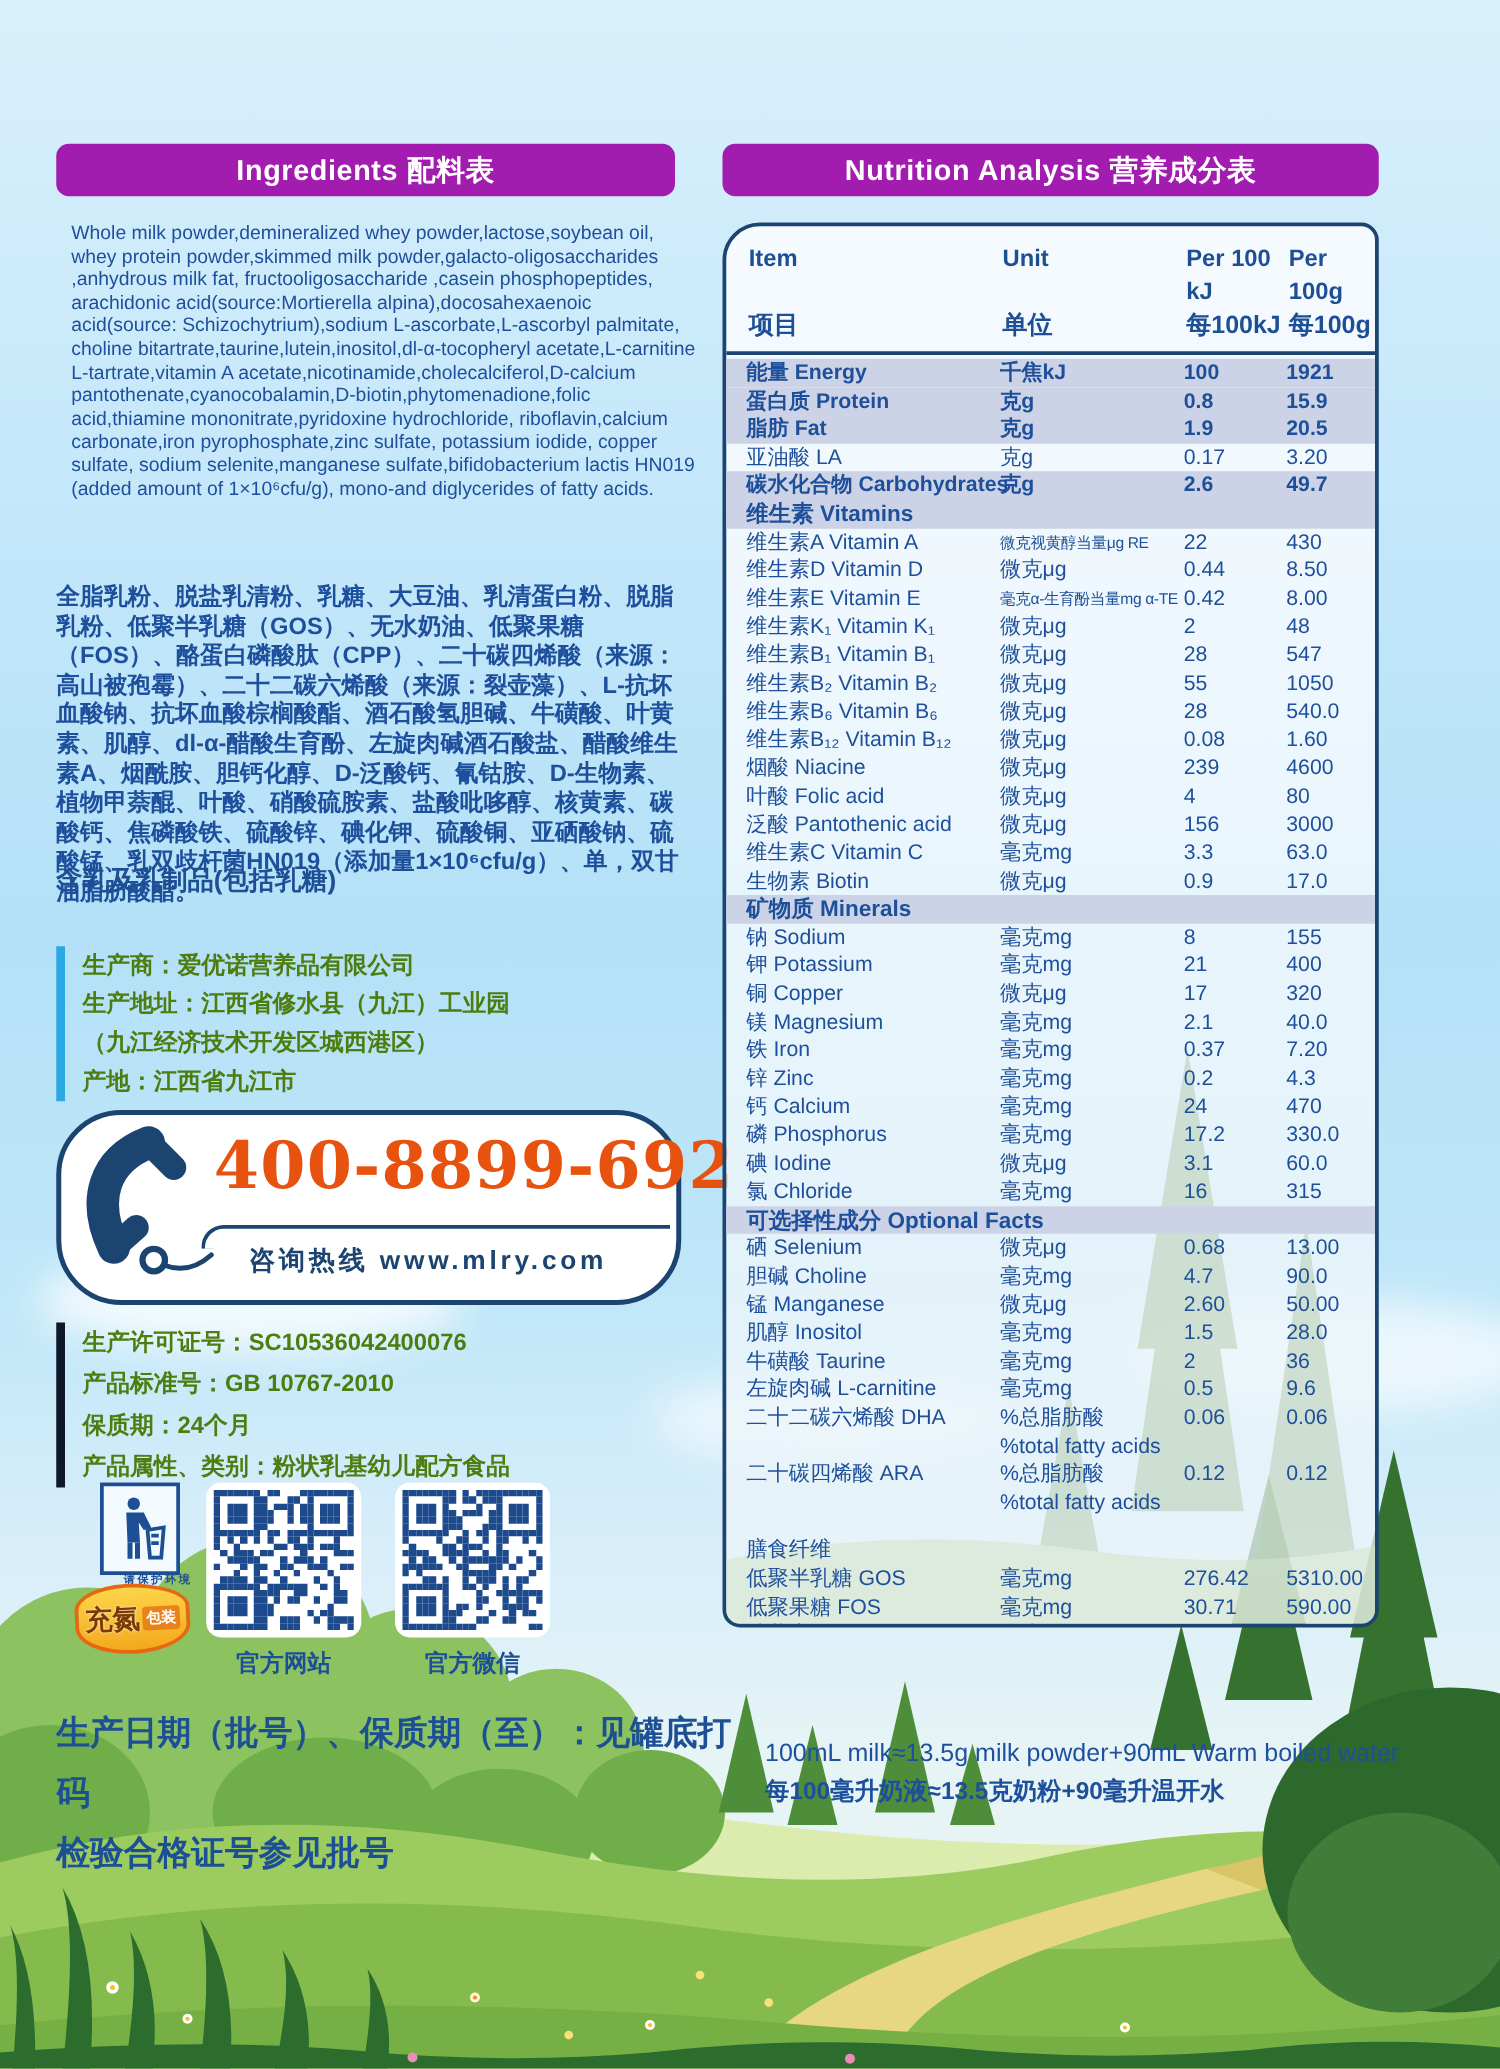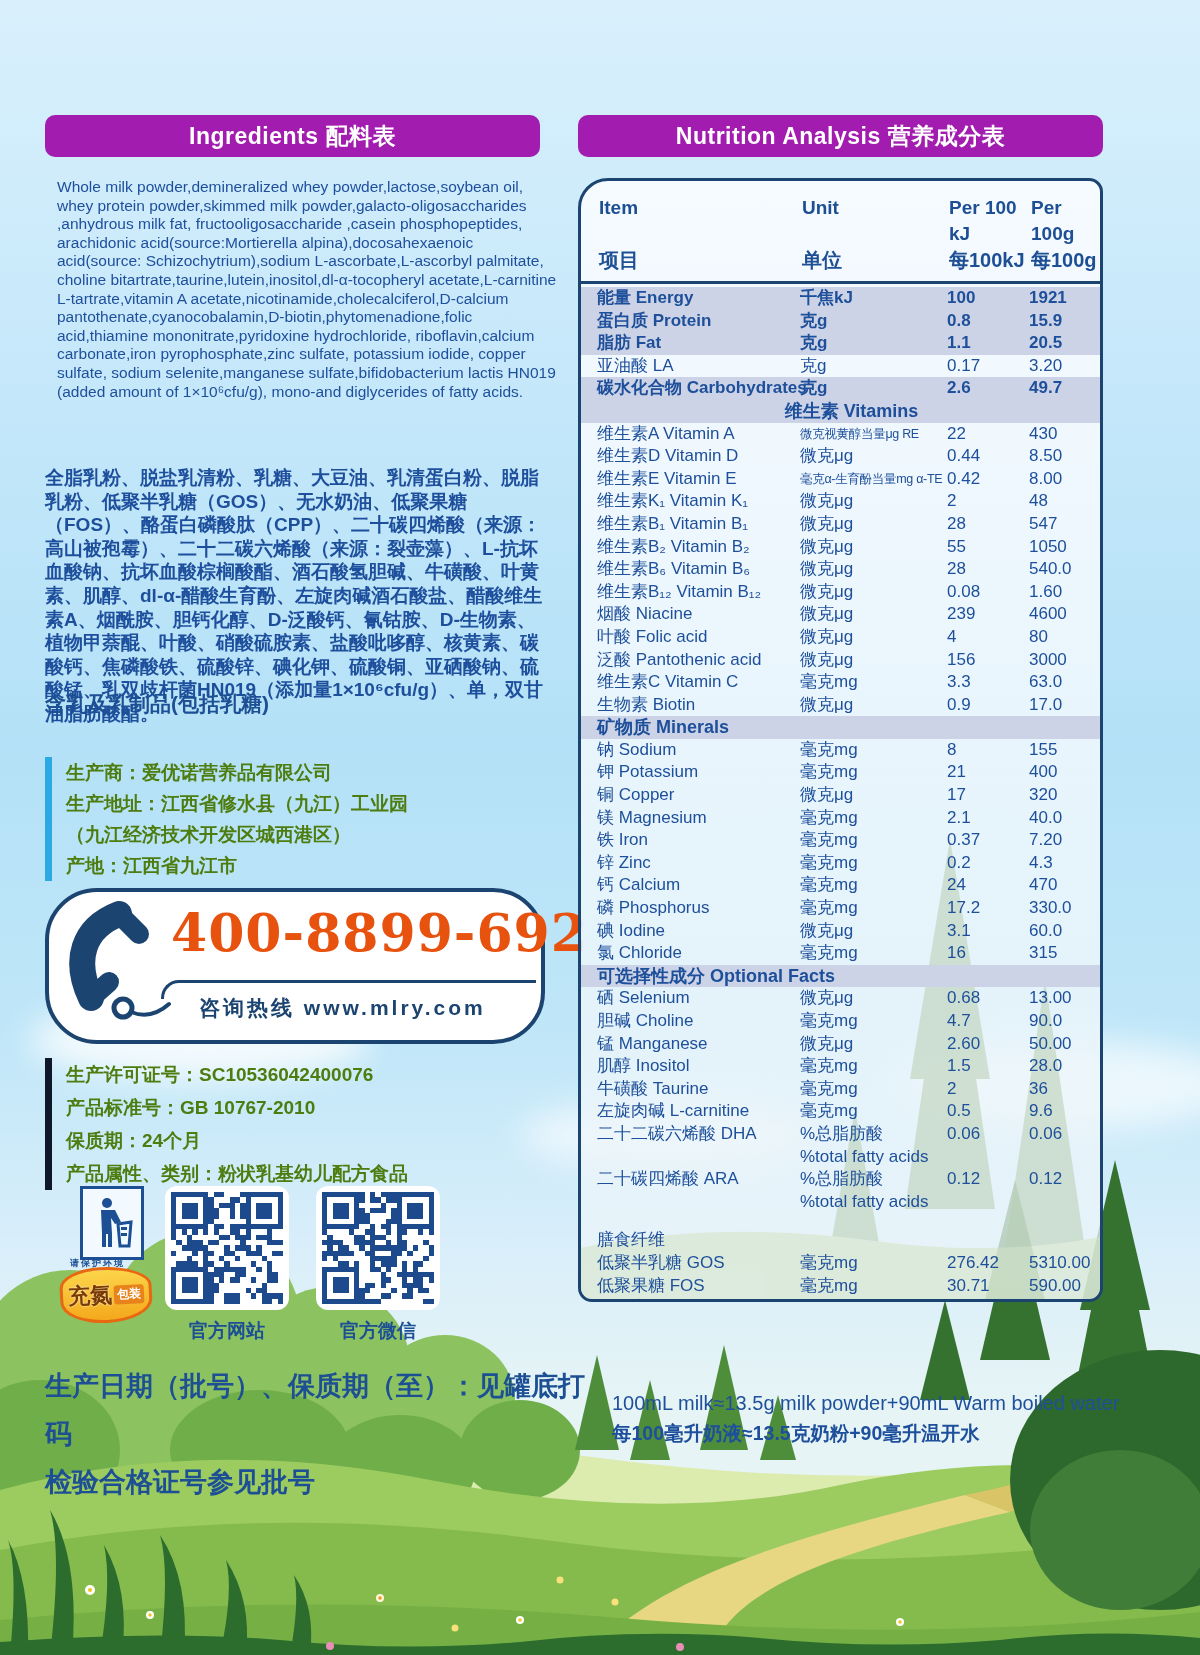--- a/index.html
+++ b/index.html
@@ -22,21 +22,21 @@
     border:4px solid #1c4470;border-radius:52px;z-index:5;}
   .hotline .phone-num{position:absolute;left:122px;top:10px;color:#e8520f;font-family:"DejaVu Serif",serif;
     font-weight:bold;font-size:52px;letter-spacing:1px;white-space:nowrap;}
   .hotline .rule{position:absolute;left:112px;top:88px;width:372px;height:16px;border-top:3px solid #1c4470;
     border-left:3px solid #1c4470;border-top-left-radius:18px;}
   .hotline .caption{position:absolute;left:150px;top:102px;color:#1c4470;font-size:21px;font-weight:bold;letter-spacing:3px;white-space:nowrap;}
   .license{position:absolute;left:45px;top:1058px;width:510px;border-left:7px solid #0f172a;padding-left:14px;z-index:5;}
   .license div{line-height:33px;}
   
   .eco-box{position:absolute;left:80px;top:1186px;width:58px;height:68px;background:#f3faff;border:3px solid #1d4f94;z-index:5;display:flex;align-items:center;justify-content:center;}
-  .eco-cap{position:absolute;left:70px;top:1257px;width:84px;text-align:left;font-size:9px;letter-spacing:2px;color:#1d4f94;font-weight:bold;z-index:5;font-family:Liberation Serif, serif;}
+  .eco-cap{position:absolute;left:70px;top:1257px;width:84px;text-align:right;font-size:9px;letter-spacing:2px;color:#1d4f94;font-weight:bold;z-index:5;font-family:Liberation Serif, serif;}
   .nitro{position:absolute;left:60px;top:1267px;width:86px;height:50px;background:linear-gradient(180deg,#fcd54a,#f4a81c);
     border:3px solid #e86812;border-radius:45% 55% 50% 50% / 35% 35% 40% 40%;transform:rotate(-3deg);z-index:5;
     display:flex;align-items:center;justify-content:center;}
   .nitro .n1{color:#7a3a00;font-size:22px;font-weight:900;text-shadow:0 0 2px #ffffff;}
   .nitro .n2{color:#ffffff;background:#e8821a;font-size:12px;font-weight:bold;padding:1px 3px;border-radius:3px;margin-left:2px;}
   .qr{position:absolute;width:124px;height:124px;background:#ffffff;border-radius:12px;padding:6px;box-sizing:border-box;
     display:grid;grid-template-columns:repeat(21,1fr);grid-template-rows:repeat(21,1fr);z-index:5;}
   .qr i{display:block;}
   .qr i.on{background:#1d4a8c;}
   .qr-label{position:absolute;width:124px;text-align:center;color:#1d4f94;font-size:19px;font-weight:bold;z-index:5;}
@@ -1130,37 +1130,37 @@
         </div>
         <div class="trow hl">
           <span class="c-name">蛋白质 Protein</span>
           <span class="c-unit">克g</span>
           <span class="c-num">0.8</span>
           <span class="c-num">15.9</span>
         </div>
         <div class="trow hl">
           <span class="c-name">脂肪 Fat</span>
           <span class="c-unit">克g</span>
-          <span class="c-num">1.1</span>
+          <span class="c-num">1.9</span>
           <span class="c-num">20.5</span>
         </div>
         <div class="trow">
           <span class="c-name">亚油酸 LA</span>
           <span class="c-unit">克g</span>
           <span class="c-num">0.17</span>
           <span class="c-num">3.20</span>
         </div>
         <div class="trow hl">
           <span class="c-name">碳水化合物 Carbohydrates</span>
           <span class="c-unit">克g</span>
           <span class="c-num">2.6</span>
           <span class="c-num">49.7</span>
         </div>
         <div class="trow sec hl">
-          <span class="c-name" style="grid-column: 1 / -1; text-align: center;">维生素 Vitamins</span>
+          <span class="c-name" style="grid-column: 1 / -1;">维生素 Vitamins</span>
         </div>
         <div class="trow">
           <span class="c-name">维生素A Vitamin A</span>
           <span class="c-unit us">微克视黄醇当量μg RE</span>
           <span class="c-num">22</span>
           <span class="c-num">430</span>
         </div>
         <div class="trow">
           <span class="c-name">维生素D Vitamin D</span>
           <span class="c-unit">微克μg</span>

